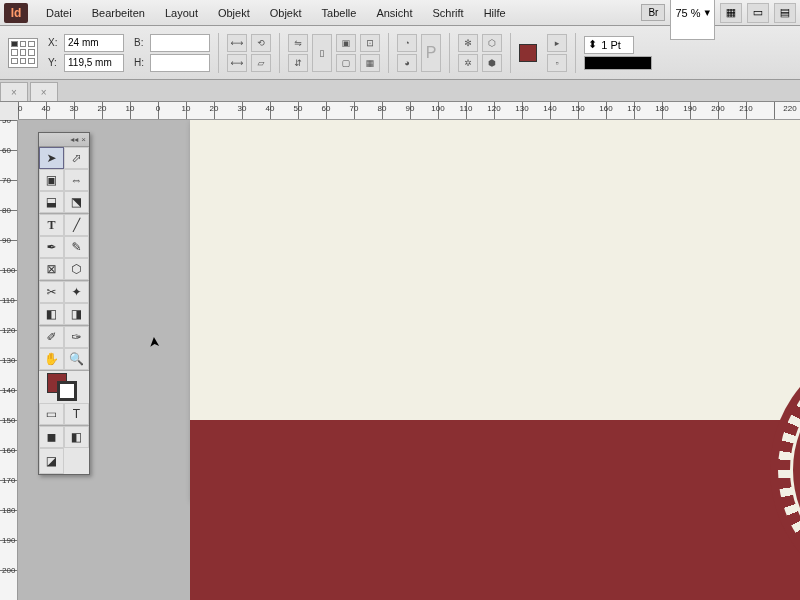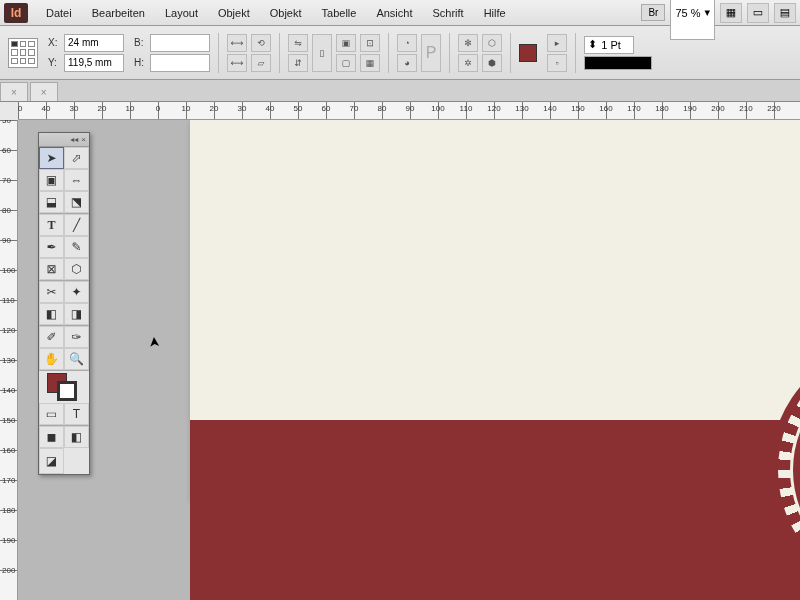--- a/index.html
+++ b/index.html
@@ -236,21 +236,21 @@
     <div class="lbl" style="left: 616px;">170</div>
     <div class="tick" style="left: 644px;"></div>
     <div class="lbl" style="left: 644px;">180</div>
     <div class="tick" style="left: 672px;"></div>
     <div class="lbl" style="left: 672px;">190</div>
     <div class="tick" style="left: 700px;"></div>
     <div class="lbl" style="left: 700px;">200</div>
     <div class="tick" style="left: 728px;"></div>
     <div class="lbl" style="left: 728px;">210</div>
     <div class="tick" style="left: 756px;"></div>
-    <div class="lbl" style="left: 756px;">220</div>
+    <div class="lbl" style="left: 772px;">220</div>
   </div>
 
 <div class="vruler" id="vruler">
     <div class="tick" style="top: 0px;"></div>
     <div class="lbl" style="top: 0px;">50</div>
     <div class="tick" style="top: 30px;"></div>
     <div class="lbl" style="top: 30px;">60</div>
     <div class="tick" style="top: 60px;"></div>
     <div class="lbl" style="top: 60px;">70</div>
     <div class="tick" style="top: 90px;"></div>

